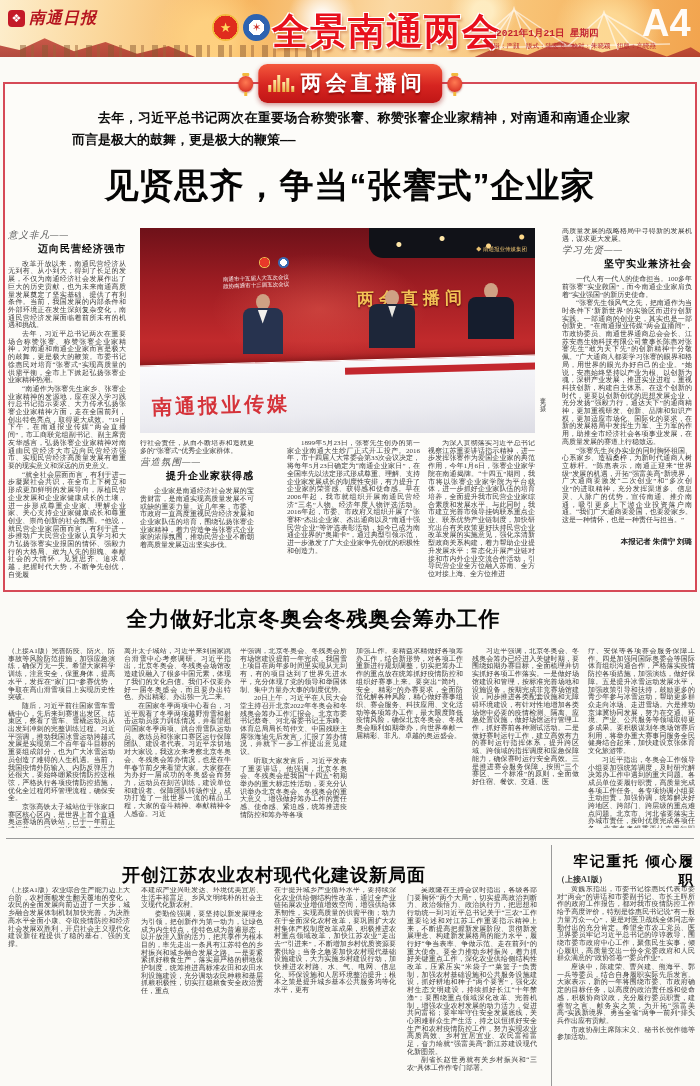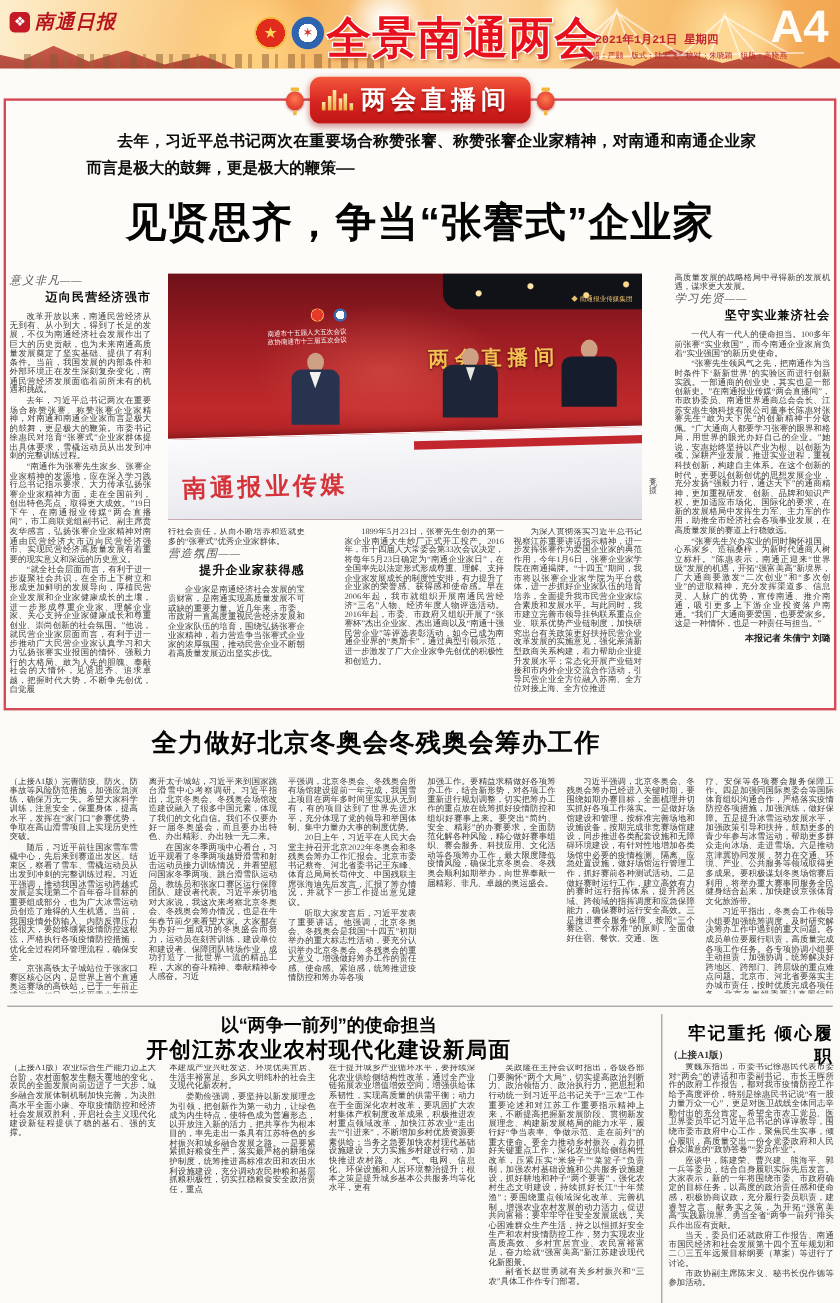--- a/index.html
+++ b/index.html
@@ -62,21 +62,21 @@
   .headline{left:0;top:163px;width:700px;text-align:center;font-size:34px;font-weight:900;color:#050505;
     letter-spacing:1px;font-family:"Liberation Sans",sans-serif;}
 
   
   .col{overflow:hidden;font-size:7px;line-height:7.7px;text-align:justify;color:#3a3a3a;}
   .col p{margin:0 0 1px;text-indent:2em;}
   .cont > p:first-child, p.cont{text-indent:0;}
   .section-label{font-size:9.5px;color:#555;font-style:italic;margin:4px 0 1px;text-align:left;letter-spacing:1px;}
   .subhead{font-size:10px;font-weight:bold;color:#0a0a0a;text-align:right;margin:1px 0 4px;
     letter-spacing:1px;font-family:"Liberation Sans",sans-serif;line-height:16px;}
-  .byline{text-align:right;font-weight:bold;font-size:7.5px;margin-top:3px;color:#222;}
+  .byline{text-align:right;font-weight:bold;font-size:7.5px;margin-top:13px;color:#222;}
 
   
   .photo{left:140px;top:228px;width:395px;height:205px;overflow:hidden;
     background:linear-gradient(180deg,#6e1119 0%,#9c1c22 26%,#c12a2c 55%,#93161c 85%,#6e1119 100%);}
   .ceiling{position:absolute;right:0;top:0;width:42%;height:30px;background:#111218;
     border-bottom-left-radius:14px;
     background-image:radial-gradient(circle at 18% 55%,#ffe6a8 0 2px,transparent 3px),
       radial-gradient(circle at 44% 35%,#ffe6a8 0 2px,transparent 3px),
       radial-gradient(circle at 72% 60%,#ffd98a 0 2px,transparent 3px),
       radial-gradient(circle at 92% 30%,#ffd98a 0 2px,transparent 3px);}
@@ -179,21 +179,21 @@
   </div>
 
   <div class="abs kicker">去年，习近平总书记两次在重要场合称赞张謇、称赞张謇企业家精神，对南通和南通企业家而言是极大的鼓舞，更是极大的鞭策——</div>
   <div class="abs headline">见贤思齐，争当“张謇式”企业家</div>
 
   <div class="abs col" style="left:8px;top:228px;width:118px;height:358px;">
     <div class="section-label">意义非凡——</div>
     <div class="subhead">迈向民营经济强市</div>
     <div>
         <p>改革开放以来，南通民营经济从无到有、从小到大，得到了长足的发展，不仅为南通经济社会发展作出了巨大的历史贡献，也为未来南通高质量发展奠定了坚实基础、提供了有利条件。当前，我国发展的内部条件和外部环境正在发生深刻复杂变化，南通民营经济发展面临着前所未有的机遇和挑战。</p>
-        <p>去年，习近平总书记两次在重要场合称赞张謇、称赞张謇企业家精神，对南通和南通企业家而言是极大的鼓舞，更是极大的鞭策。市委书记徐惠民对培育“张謇式”企业家群体提出具体要求，雪橇运动员从出发到冲刺的完整训练过程。</p>
+        <p>去年，习近平总书记两次在重要场合称赞张謇、称赞张謇企业家精神，对南通和南通企业家而言是极大的鼓舞，更是极大的鞭策。市委书记徐惠民对培育“张謇式”实现高质量的供需平衡，全市上下掀起弘扬张謇企业家精神热潮。</p>
         <p>“南通作为张謇先生家乡、张謇企业家精神的发源地，应在深入学习践行总书记指示要求、大力传承弘扬张謇企业家精神方面，走在全国前列，创出特色亮点，取得更大成效。”19日下午，在南通报业传媒“两会直播间”，市工商联党组副书记、副主席贲友华感言，弘扬张謇企业家精神对南通由民营经济大市迈向民营经济强市、实现民营经济高质量发展有着重要的现实意义和深远的历史意义。</p>
         <p>“就全社会层面而言，有利于进一步凝聚社会共识，在全市上下树立和形成更加鲜明的发展导向，厚植民营企业发展和企业家健康成长的土壤，进一步形成尊重企业家、理解企业家、关心支持企业家健康成长和尊重创业、崇尚创新的社会氛围。”他说，就民营企业家层面而言，有利于进一步推动广大民营企业家认真学习和大力弘扬张謇实业报国的情怀、强毅力行的大格局、敢为人先的胆魄、奉献社会的大情怀，见贤思齐、追求卓越，把握时代大势，不断争先创优，自觉履</p>
       </div>
   </div>
 
   <div class="abs photo">
     <div class="backdrop-glow"></div>
     <div class="ceiling"></div>
     <div class="ph-emblem ph-e1"></div>
     <div class="ph-emblem ph-e2"></div>
@@ -292,21 +292,20 @@
   <div class="abs col" style="left:588px;top:648px;width:107px;height:180px;">
       <div class="cont">
         <p>疗、安保等各项赛会服务保障工作。四是加强同国际奥委会等国际体育组织沟通合作，严格落实疫情防控各项措施，加强演练，做好保障。五是提升冰雪运动发展水平，加强政策引导和扶持，鼓励更多的青少年参与冰雪运动，帮助更多群众走向冰场、走进雪场。六是推动京津冀协同发展，努力在交通、环境、产业、公共服务等领域取得更多成果。要积极谋划冬奥场馆赛后利用，将举办重大赛事同服务全民健身结合起来，加快建设京张体育文化旅游带。</p>
         <p>习近平指出，冬奥会工作领导小组要加强统筹调度，及时研究解决筹办工作中遇到的重大问题。各成员单位要履行职责，高质量完成各项工作任务。各专项协调小组要主动担责，加强协调，统筹解决好跨地区、跨部门、跨层级的重点难点问题。北京市、河北省要落实主办城市责任，按时优质完成各项任务。北京冬奥组委要认真履行职责，严格执行各项规章制度，严格预算管理，控制办奥成本，勤俭节约，杜绝腐败，让北京冬奥会、冬残奥会像冰雪一样纯洁干净。</p>
       </div>
     </div>
 
   <div class="abs rule-h"></div>
   <div class="abs rule-v"></div>
 
-  <div class="abs a3-h1">以“两争一前列”的使命担当</div>
   <div class="abs a3-h2">开创江苏农业农村现代化建设新局面</div>
   <div class="abs col" style="left:8px;top:887px;width:122px;height:197px;">
       <div class="cont">
         <p>（上接A1版）农业综合生产能力迈上大台阶，农村面貌发生翻天覆地的变化，农民的全面发展向前迈进了一大步，城乡融合发展体制机制加快完善，为决胜高水平全面小康、夺取疫情防控和经济社会发展双胜利，开启社会主义现代化建设新征程提供了稳的基石、强的支撑。</p>
       </div>
     </div>
   <div class="abs col" style="left:141px;top:887px;width:122px;height:197px;">
       <div class="cont">
         <p>本建成产业兴旺发达、环境优美宜居、生活丰裕富足、乡风文明纯朴的社会主义现代化新农村。</p>
         <p>娄勤俭强调，要坚持以新发展理念为引领，把创新作为第一动力，让绿色成为内生特点，使特色成为普遍形态，以开放注入新的活力，把共享作为根本目的，率先走出一条具有江苏特色的乡村振兴和城乡融合发展之路。一是要紧紧抓好粮食生产，落实最严格的耕地保护制度，统筹推进高标准农田和农田水利设施建设，充分调动农民种粮和基层抓粮积极性，切实扛稳粮食安全政治责任，重点</p>
@@ -323,18 +322,17 @@
         <p>副省长赵世勇就有关乡村振兴和“三农”具体工作作专门部署。</p>
       </div>
     </div>
 
   <div class="abs a4-headline">牢记重托 倾心履职</div>
   <div class="abs a4-continued">（上接A1版）</div>
   <div class="abs col" style="left:557px;top:886px;width:138px;height:198px;">
       <div>
         <p>黄巍东指出，市委书记徐惠民代表市委对“两会”的讲话和市委副书记、市长王晖所作的政府工作报告，都对我市疫情防控工作给予高度评价，特别是徐惠民书记说“有一股力量万众一心”，更是对医卫战线全体同志辛勤付出的充分肯定。希望全市农工党员、医卫界委员牢记习近平总书记的谆谆教导，围绕市委市政府中心工作，聚焦民生实事，倾心履职，高质量交出一份令党委政府和人民群众满意的“政协答卷”“委员作业”。</p>
         <p>座谈中，陈建荣、曹兴建、熊海平、郭一兵等委员，结合自身履职实际先后发言。大家表示，新的一年将围绕市委、市政府确定的目标任务，以高度的政治责任感和使命感，积极协商议政，充分履行委员职责，建睿智之言、献务实之策，为开拓“强富美高”实践新境界、勇当全省“两争一前列”排头兵作出应有贡献。</p>
-        <p>当天，委员们还就政府工作报告、南通市国民经济和社会发展第十四个五年规划和二〇三五年远景目标纲要（草案）等进行了讨论。</p>
         <p>市政协副主席陈宋义、秘书长倪作德等参加活动。</p>
       </div>
     </div>
 
 </div>
 
 </body></html>

